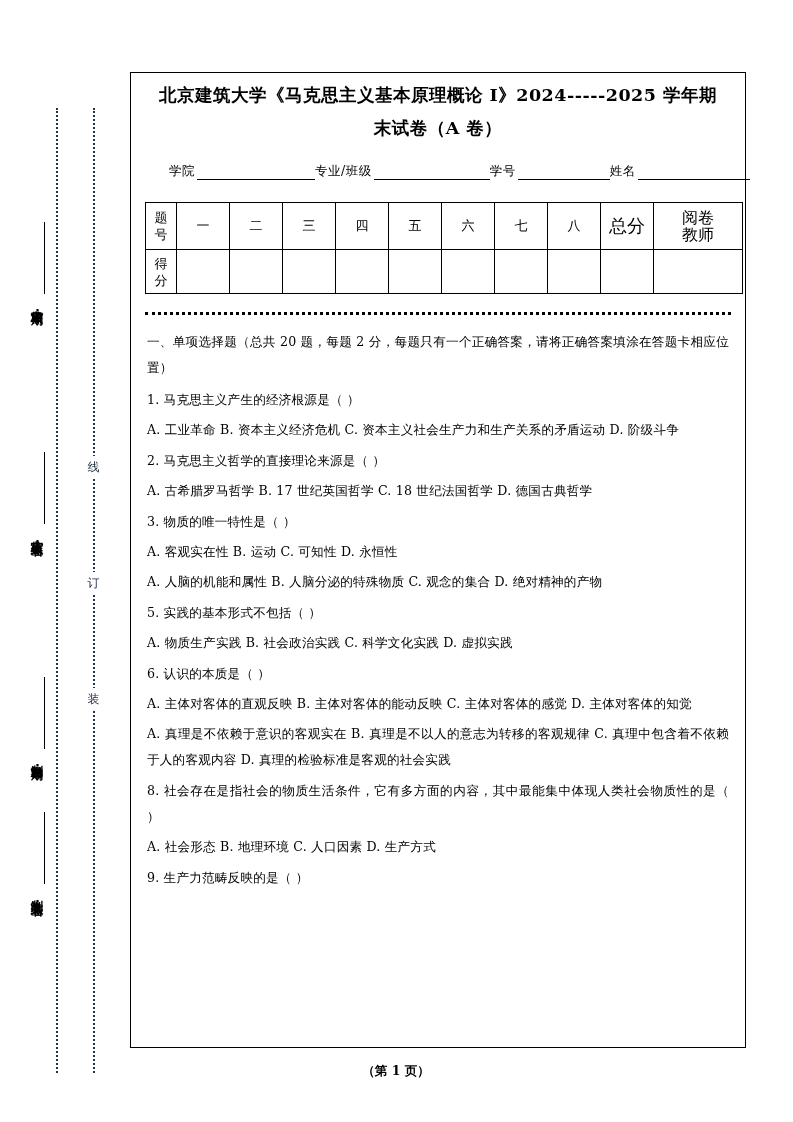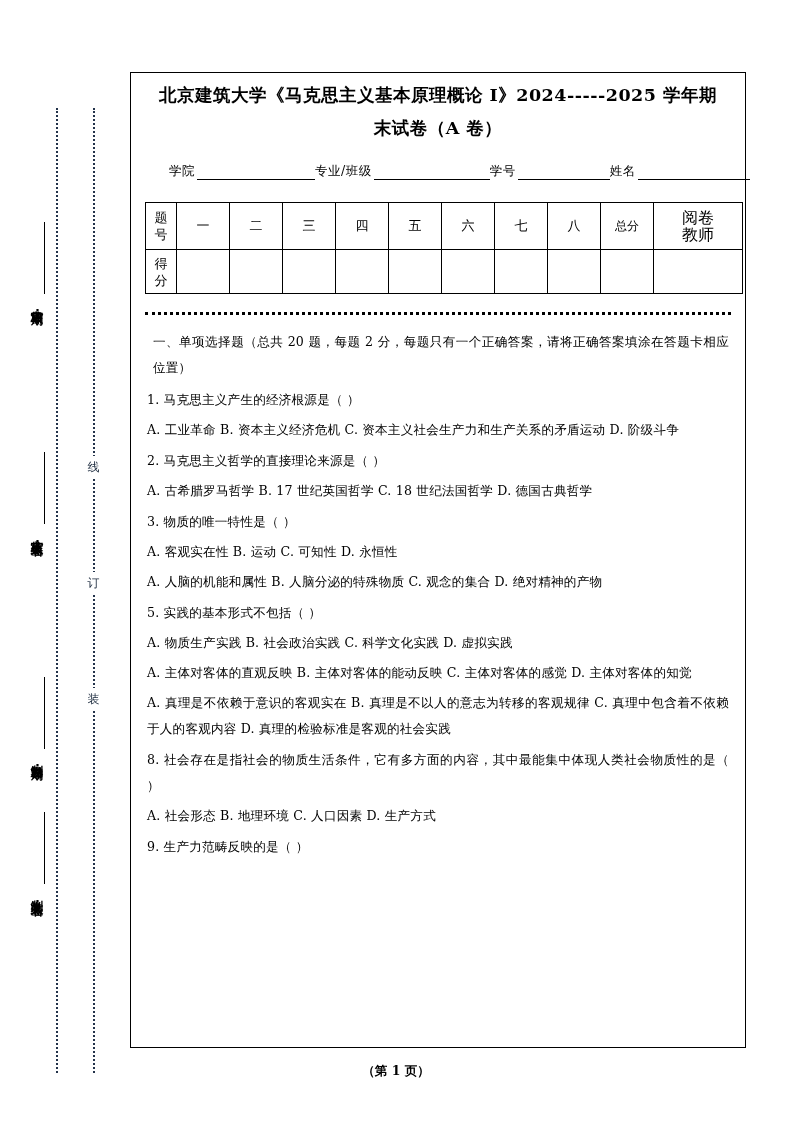--- a/index.html
+++ b/index.html
@@ -118,41 +118,41 @@
     font-family: "DejaVu Serif", "Liberation Serif", serif;
   }
   table.score td.head-lbl {
     width: 30px;
     line-height: 17px;
     padding: 3px 0;
   }
   table.score tr.r1 td { height: 40px; }
   table.score tr.r2 td { height: 37px; }
   table.score td.num { width: 50px; }
-  table.score td.total { width: 50px; font-size: 12px; }
+  table.score td.total { width: 50px; font-size: 18px; }
   table.score td.teacher { width: 86px; font-size: 16px; line-height: 17px; }
   .stack { display: block; }
 
   
   .dotrule {
     margin: 18px 0 0 0;
     border-top: 3px dotted #000;
     height: 0;
   }
 
   
   .qbody {
     margin: 14px 2px 0 2px;
     font-size: 12.6px;
     line-height: 26px;
     font-family: "DejaVu Serif", "Liberation Serif", serif;
     letter-spacing: 0.2px;
   }
   .section-head {
-    margin: 0 0 6px 6px;
+    margin: 0 0 6px 0;
     text-align: justify;
   }
   .q {
     margin: 5px 0 0 0;
     text-align: justify;
   }
   .opts {
     margin: 4px 0 0 0;
     text-align: justify;
   }
@@ -264,20 +264,21 @@
     <div id="questions">
         <div class="q">1. 马克思主义产生的经济根源是（   ）</div>
         <div class="opts">A. 工业革命   B. 资本主义经济危机   C. 资本主义社会生产力和生产关系的矛盾运动   D. 阶级斗争</div>
         <div class="q">2. 马克思主义哲学的直接理论来源是（   ）</div>
         <div class="opts">A. 古希腊罗马哲学   B. 17 世纪英国哲学   C. 18 世纪法国哲学   D. 德国古典哲学</div>
         <div class="q">3. 物质的唯一特性是（   ）</div>
         <div class="opts">A. 客观实在性   B. 运动   C. 可知性   D. 永恒性</div>
         <div class="opts">A. 人脑的机能和属性   B. 人脑分泌的特殊物质   C. 观念的集合   D. 绝对精神的产物</div>
         <div class="q">5. 实践的基本形式不包括（   ）</div>
         <div class="opts">A. 物质生产实践   B. 社会政治实践   C. 科学文化实践   D. 虚拟实践</div>
+        <div class="q">6. 认识的本质是（   ）</div>
         <div class="opts">A. 主体对客体的直观反映   B. 主体对客体的能动反映   C. 主体对客体的感觉   D. 主体对客体的知觉</div>
         <div class="opts">A. 真理是不依赖于意识的客观实在   B. 真理是不以人的意志为转移的客观规律   C. 真理中包含着不依赖于人的客观内容   D. 真理的检验标准是客观的社会实践</div>
         <div class="q">8. 社会存在是指社会的物质生活条件，它有多方面的内容，其中最能集中体现人类社会物质性的是（   ）</div>
         <div class="opts">A. 社会形态   B. 地理环境   C. 人口因素   D. 生产方式</div>
         <div class="q">9. 生产力范畴反映的是（   ）</div>
       </div>
   </div>
 
 </div>
 

